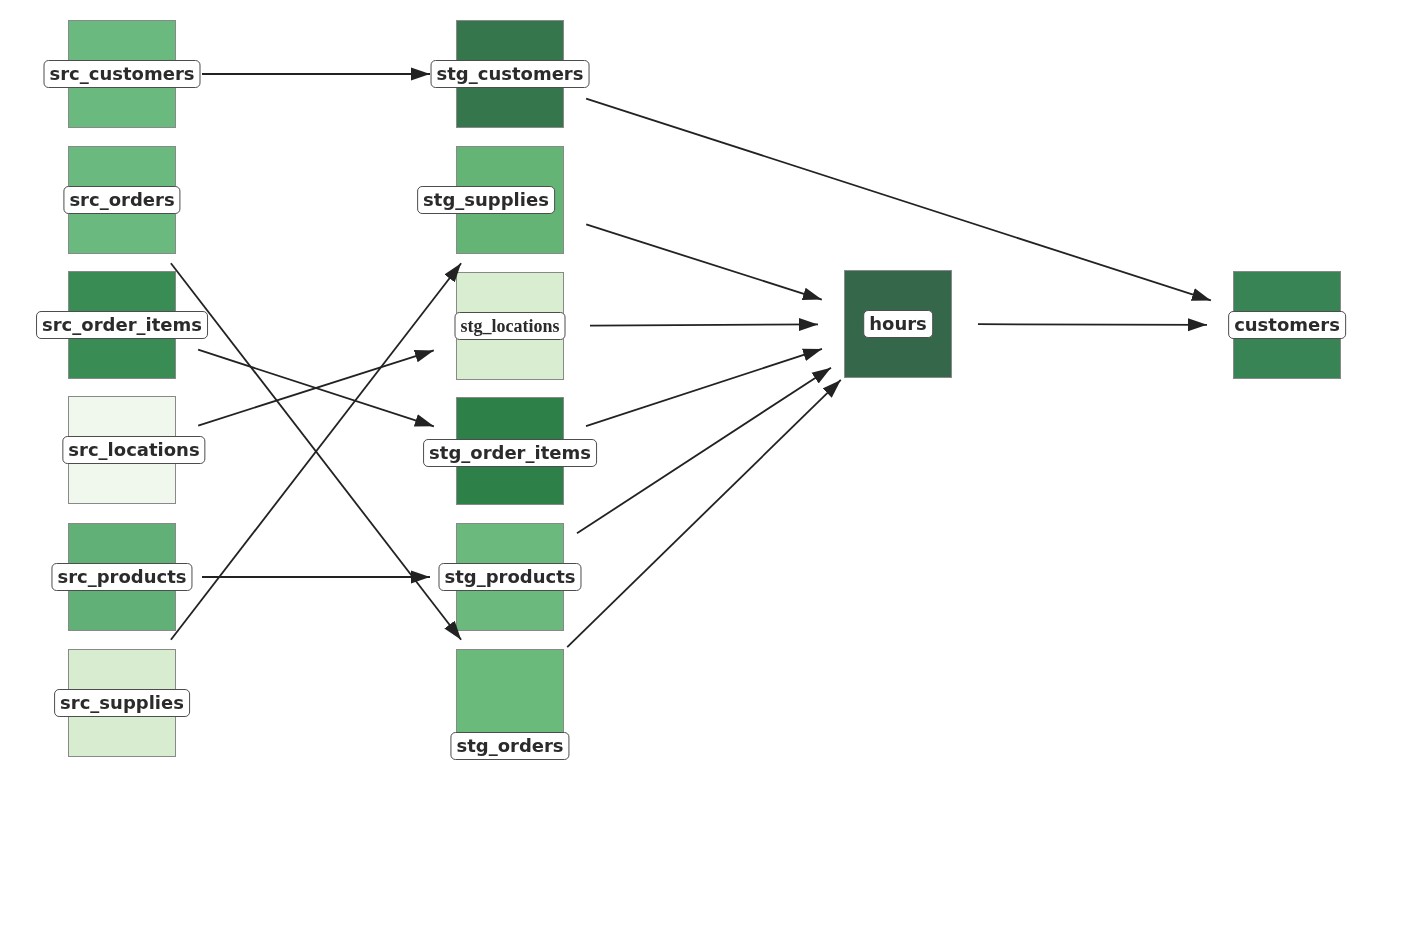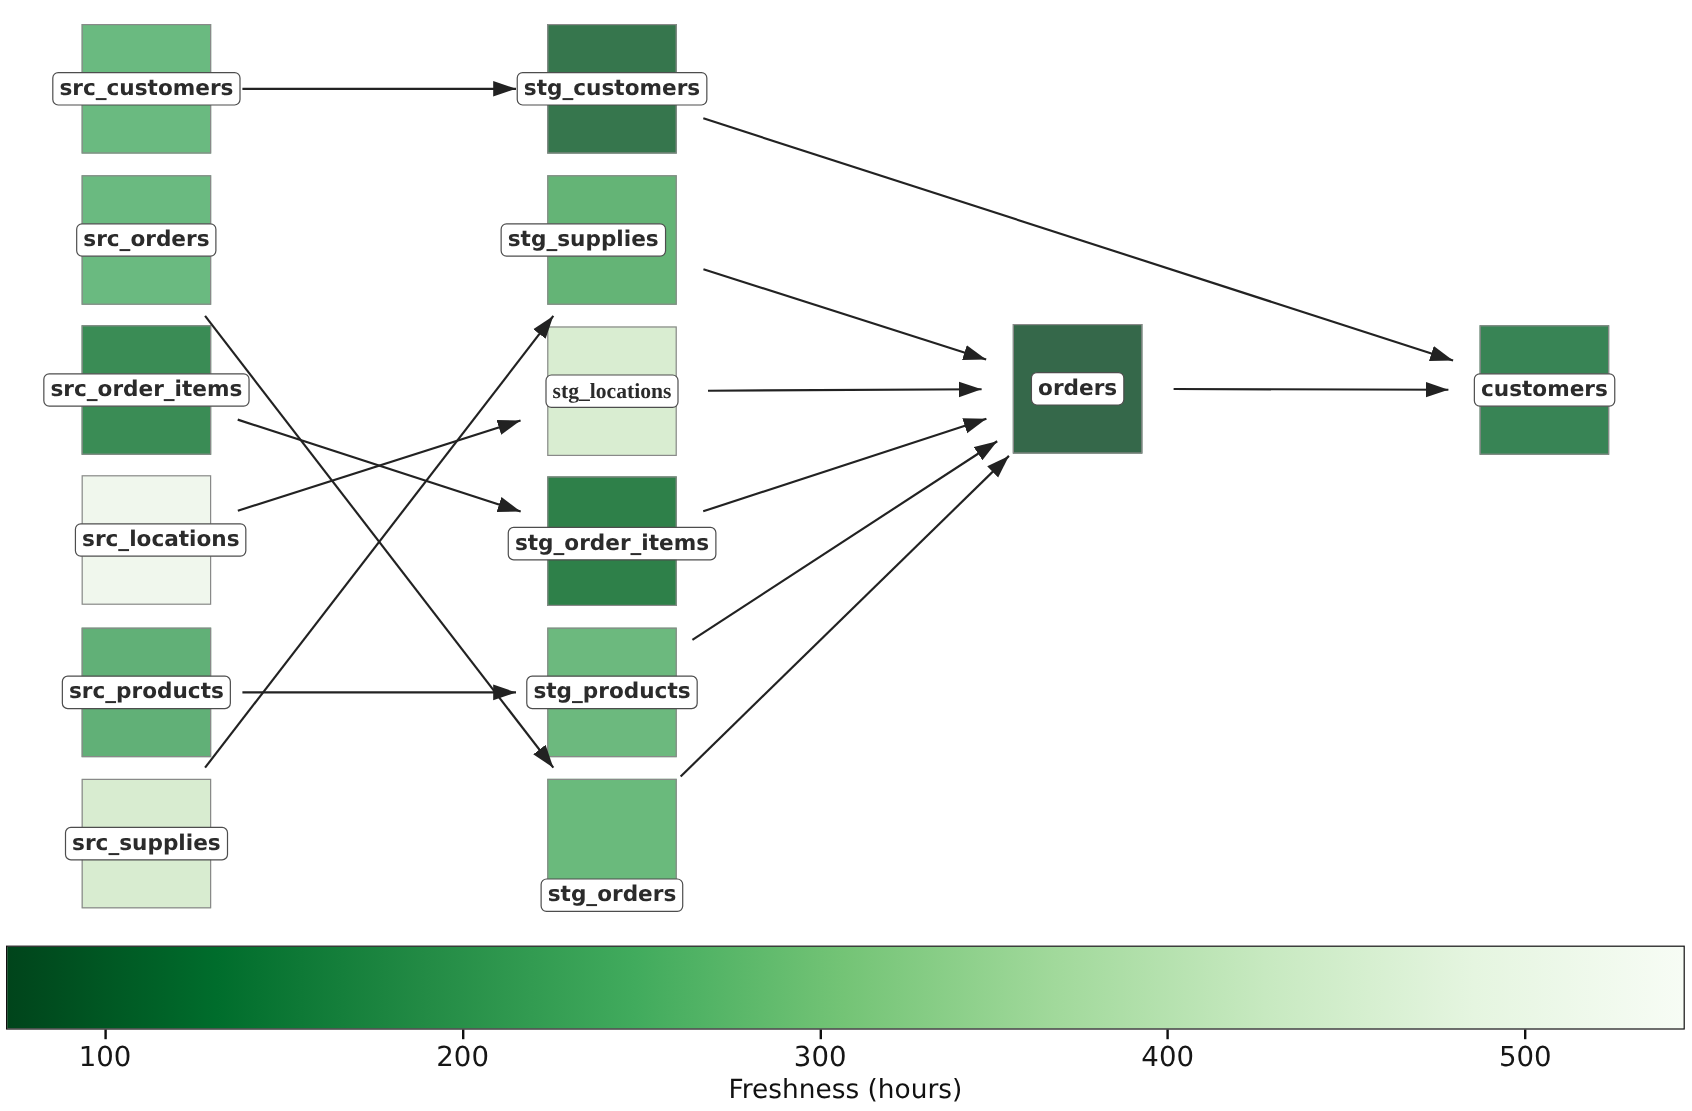--- a/index.html
+++ b/index.html
@@ -82,33 +82,17 @@
       <div class="node-label" style="left: 122px; top: 325px;">src_order_items</div>
       <div class="node-label" style="left: 134px; top: 450px;">src_locations</div>
       <div class="node-label" style="left: 122px; top: 577px;">src_products</div>
       <div class="node-label" style="left: 122px; top: 703px; text-align: right;">src_supplies</div>
       <div class="node-label" style="left: 510px; top: 74px;">stg_customers</div>
       <div class="node-label" style="left: 486px; top: 200px;">stg_supplies</div>
       <div class="node-label" style="left: 510px; top: 326px; font-family: Liberation Serif, serif;">stg_locations</div>
       <div class="node-label" style="left: 510px; top: 453px;">stg_order_items</div>
       <div class="node-label" style="left: 510px; top: 577px; text-align: right;">stg_products</div>
       <div class="node-label" style="left: 510px; top: 703px; margin-top: 43px;">stg_orders</div>
-      <div class="node-label" style="left: 898px; top: 324px;">orders</div>
+      <div class="node-label" style="left: 898px; top: 324px;">hours</div>
       <div class="node-label" style="left: 1287px; top: 325px;">customers</div>
     </div>
 
-  <div id="colorbar">
-    <div id="colorbar-gradient" style="background: linear-gradient(to right, rgb(0, 68, 27), rgb(0, 109, 44), rgb(35, 139, 69), rgb(65, 171, 93), rgb(116, 196, 118), rgb(161, 217, 155), rgb(199, 233, 192), rgb(229, 245, 224), rgb(247, 252, 245)); border-color: rgb(15, 15, 15);"></div>
-    <div id="colorbar-ticks">
-        <div class="cbar-tick-mark" style="left: 5.9%;"></div>
-        <div class="cbar-tick-label" style="left: 5.9%;">100</div>
-        <div class="cbar-tick-mark" style="left: 27.2%;"></div>
-        <div class="cbar-tick-label" style="left: 27.2%;">200</div>
-        <div class="cbar-tick-mark" style="left: 48.5%;"></div>
-        <div class="cbar-tick-label" style="left: 48.5%;">300</div>
-        <div class="cbar-tick-mark" style="left: 69.2%;"></div>
-        <div class="cbar-tick-label" style="left: 69.2%;">400</div>
-        <div class="cbar-tick-mark" style="left: 90.5%;"></div>
-        <div class="cbar-tick-label" style="left: 90.5%;">500</div>
-      </div>
-    <div id="colorbar-label">Freshness (hours)</div>
-  </div>
 </div>
 
 </body></html>

